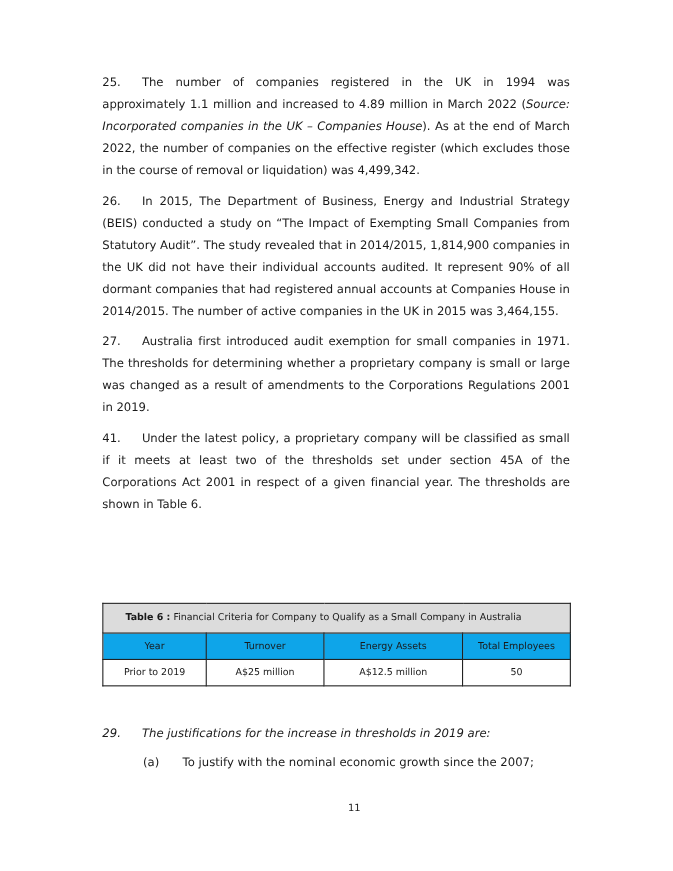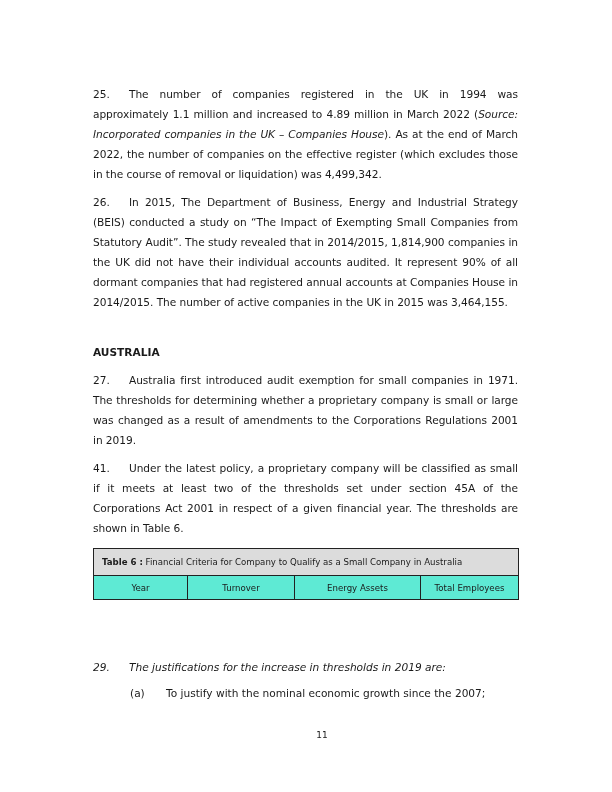--- a/index.html
+++ b/index.html
@@ -1,59 +1,64 @@
 <!DOCTYPE html>
 <html><head>
   <meta charset="utf-8">
   <style>
     html, body { margin: 0; padding: 0; background: #ffffff; }
     body { width: 612px; height: 792px; position: relative; overflow: hidden;
       font-family: "DejaVu Sans", sans-serif; color: #1a1a1a; }
-    .page { position: absolute; left: 93px; top: 84px; width: 425px; }
+    .page { position: absolute; left: 93px; top: 65px; width: 425px; }
     .para { font-size: 10.6px; line-height: 20px; text-align: justify; margin: 0 0 8px 0; letter-spacing: -0.05px; }
     .para .num { display: inline-block; width: 36px; }
     .para em { font-style: italic; }
     .heading { font-size: 10.6px; font-weight: bold; margin: 30px 0 8px 0; line-height: 20px; }
     .table-wrap { position: absolute; left: 93px; top: 548px; width: 426px; }
     table { border-collapse: collapse; width: 426px; font-size: 8.6px; }
     td, th { border: 1px solid #222; text-align: center; padding: 0; }
-    .tt { background: #dcdcdc; text-align: left; padding-left: 8px; height: 26px; font-weight: normal; }
+    .tt { background: #dcdcdc; text-align: left; padding-left: 20px; height: 26px; font-weight: normal; }
     .tt b { font-weight: bold; }
-    .hdr td { background: #5eead4; height: 23px; }
+    .hdr td { background: #0ea5e9; height: 23px; }
     .row td { height: 23px; }
     .bold { font-weight: normal; }
     .p29 { position: absolute; left: 93px; top: 657px; width: 425px; font-size: 10.6px; line-height: 20px; font-style: italic; }
     .p29 .num { display: inline-block; width: 36px; }
     .sub { position: absolute; left: 130px; top: 683px; font-size: 10.6px; line-height: 20px; }
     .sub .lbl { display: inline-block; width: 36px; }
     .pagenum { position: absolute; left: 16px; width: 612px; top: 730px; text-align: center; font-size: 9px; }
   </style>
 </head>
 <body>
 
 <div class="page">
   <p class="para"><span class="num">25.</span><span>The number of companies registered in the UK in 1994 was approximately 1.1 million and increased to 4.89 million in March 2022 (</span><em>Source: Incorporated companies in the UK – Companies House</em><span>). As at the end of March 2022, the number of companies on the effective register (which excludes those in the course of removal or liquidation) was 4,499,342.</span></p>
   <p class="para"><span class="num">26.</span><span>In 2015, The Department of Business, Energy and Industrial Strategy (BEIS) conducted a study on “The Impact of Exempting Small Companies from Statutory Audit”. The study revealed that in 2014/2015, 1,814,900 companies in the UK did not have their individual accounts audited. It represent 90% of all dormant companies that had registered annual accounts at Companies House in 2014/2015. The number of active companies in the UK in 2015 was 3,464,155.</span></p>
-  <div class="heading">AUSTRALIA</div>
   <p class="para"><span class="num">27.</span><span>Australia first introduced audit exemption for small companies in 1971. The thresholds for determining whether a proprietary company is small or large was changed as a result of amendments to the Corporations Regulations 2001 in 2019.</span></p>
   <p class="para"><span class="num">41.</span><span>Under the latest policy, a proprietary company will be classified as small if it meets at least two of the thresholds set under section 45A of the Corporations Act 2001 in respect of a given financial year. The thresholds are shown in Table 6.</span></p>
 </div>
 
 <div class="table-wrap">
   <table>
     <tbody>
         <tr>
       <td class="tt" colspan="4"><b>Table 6 :</b><span> Financial Criteria for Company to Qualify as a Small Company in Australia</span></td>
     </tr>
     <tr class="hdr">
       <td style="width:93px">Year</td>
       <td style="width:106px">Turnover</td>
       <td style="width:125px">Energy Assets</td>
       <td class="bold">Total Employees</td>
     </tr>
+    <tr class="row">
+      <td class="bold">Prior to 2019</td>
+      <td>A$25 million</td>
+      <td>A$12.5 million</td>
+      <td>50</td>
+    </tr>
   </tbody>
     </table>
 </div>
 
 <div class="p29"><span class="num">29.</span><span>The justifications for the increase in thresholds in 2019 are:</span></div>
 
 <div class="sub"><span class="lbl">(a)</span><span>To justify with the nominal economic growth since the 2007;</span></div>
 
 <div class="pagenum">11</div>
 

